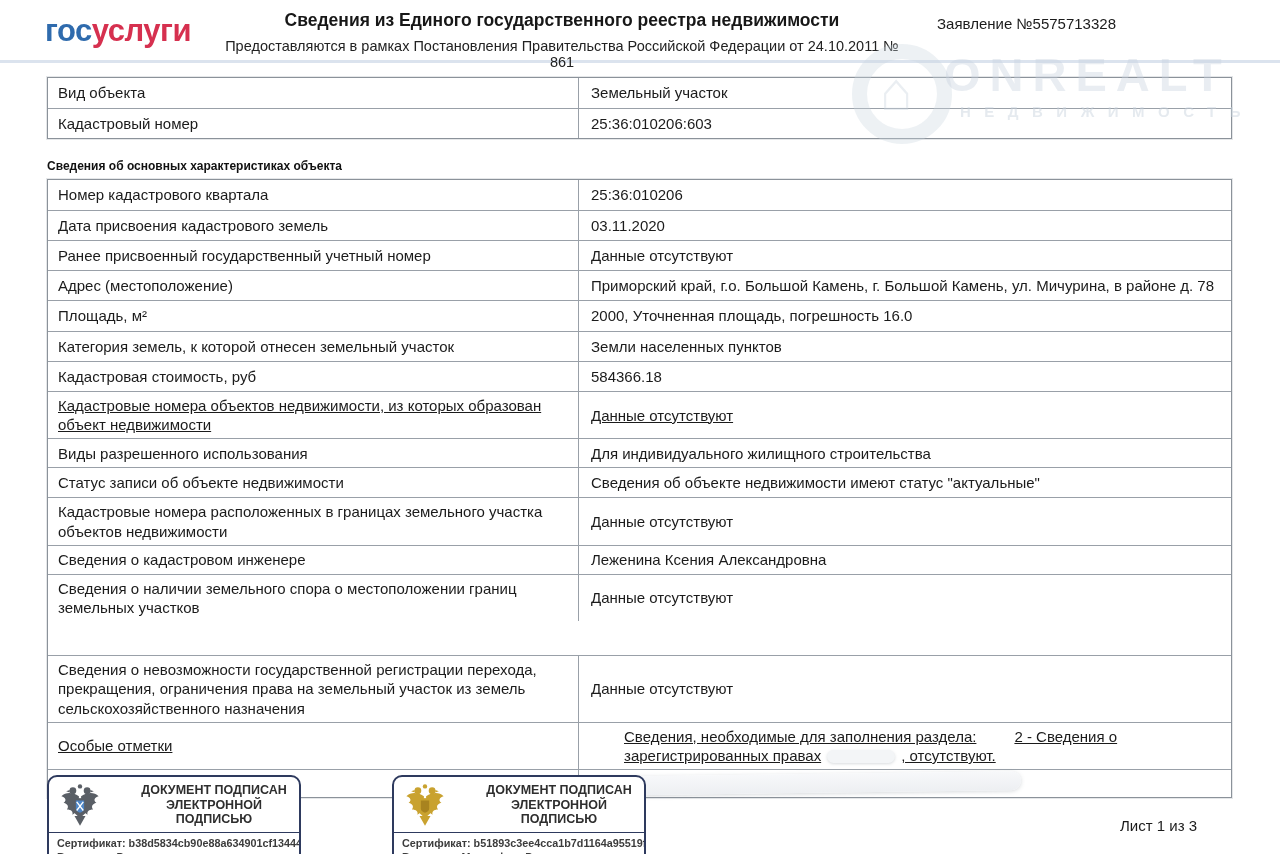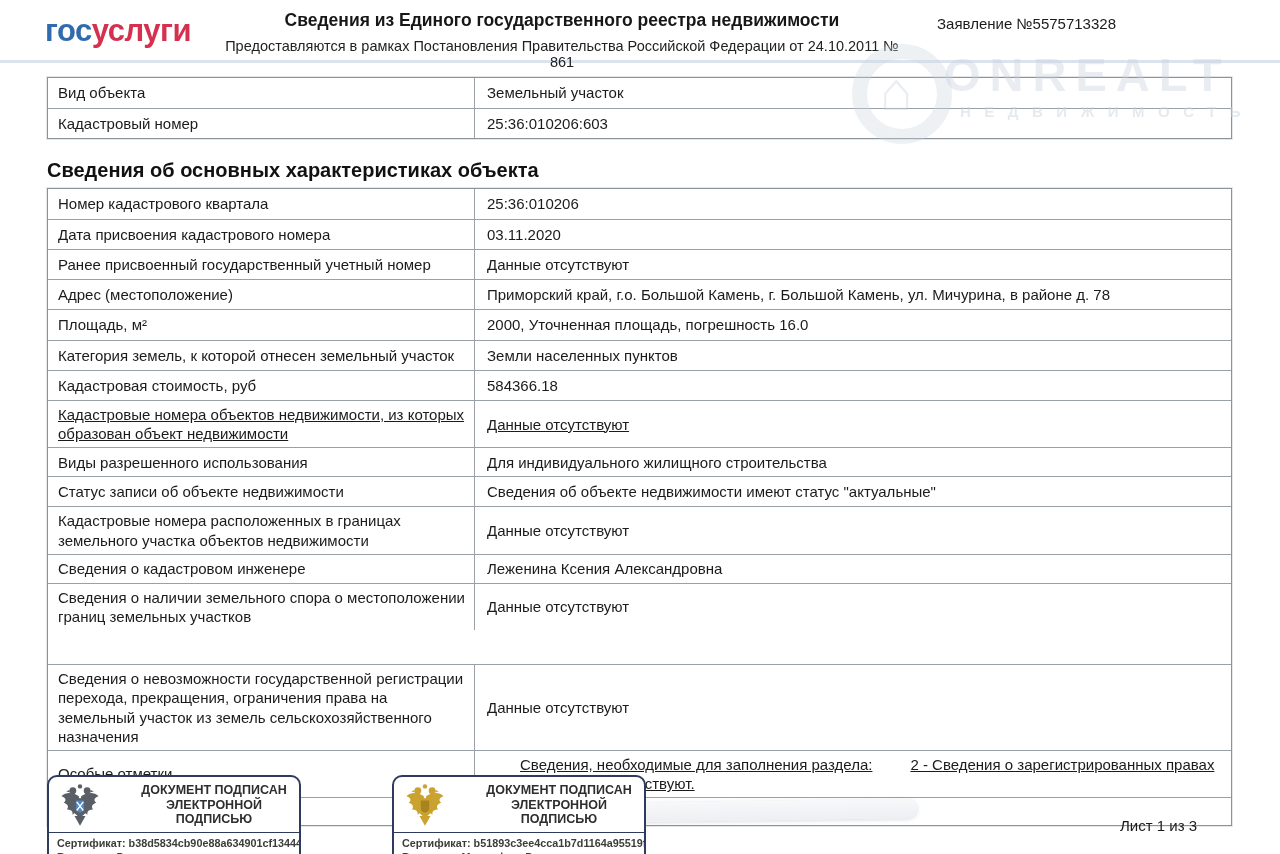--- a/index.html
+++ b/index.html
@@ -24,26 +24,26 @@
   .wm-house { position:absolute; left:32px; top:20px; font-size:54px; color:rgba(203,213,223,0.40); }
   .wm-brand { position:absolute; left:96px; top:7px; font-size:47px; font-weight:700; letter-spacing:9px; color:rgba(201,211,222,0.40); }
   .wm-sub { position:absolute; left:112px; top:63px; font-size:15px; font-weight:700; letter-spacing:13.5px; color:rgba(201,211,222,0.48); }
 
   
   .tbl { position:relative; margin-left:47px; width:1185px; border:1px solid #8b929a; box-shadow:0 0 0 1px rgba(150,158,166,0.25); background:#fff; z-index:1; }
   .tbl-object { margin-top:77px; }
   .tbl-main { margin-top:6px; }
   .row { display:flex; border-top:1px solid #99a0a8; }
   .row:first-child { border-top:none; }
-  .cell-label { width:427px; border-right:1px solid #99a0a8; padding:4px 6px 4px 10px; display:flex; align-items:center; font-size:15px; line-height:1.28; }
+  .cell-label { width:531px; border-right:1px solid #99a0a8; padding:4px 6px 4px 10px; display:flex; align-items:center; font-size:15px; line-height:1.28; }
   .cell-value { flex:1; padding:4px 8px 4px 12px; display:flex; align-items:center; font-size:15px; line-height:1.28; }
   .h30 { min-height:30px; } .h31 { min-height:31px; } .h29 { min-height:29px; }
   .h41 { min-height:41px; } .h43 { min-height:43px;text-decoration:underline; } .h57 { min-height:57px;margin-top:34px; } .h27 { min-height:27px; }
 
-  .section-title { margin:20px 0 0 47px; font-size:20px; font-weight:700; color:#111; }
+  .section-title { margin:20px 0 0 47px; font-size:12px; font-weight:700; color:#111; }
 
   .gap-40 { display:inline-block; width:38px; }
   .redact-sm { display:inline-block; width:68px; height:13px; margin:0 6px; border-radius:7px; background:#f3f5f7; box-shadow:0 1px 3px rgba(120,130,140,0.28); vertical-align:middle; }
   .redact-lg { display:inline-block; width:430px; height:19px; border-radius:10px; background:linear-gradient(#f7f8fa,#edeff2); box-shadow:0 1px 4px rgba(120,130,140,0.30); transform:rotate(-0.8deg); }
   .wrapval { display:block;margin-left:33px; }
 
   
   .stamp { position:absolute; top:775px; width:254px; height:96px; border:2.5px solid #2e3a5e; border-radius:10px; background:#fff; overflow:hidden; z-index:3; }
   .stamp-1 { left:47px; }
   .stamp-2 { left:392px; }
@@ -91,21 +91,21 @@
   </div>
 
   <div class="section-title">Сведения об основных характеристиках объекта</div>
 
   <div class="tbl tbl-main">
     <div class="row h30">
       <div class="cell-label">Номер кадастрового квартала</div>
       <div class="cell-value">25:36:010206</div>
     </div>
     <div class="row h30">
-      <div class="cell-label">Дата присвоения кадастрового номера</div>
+      <div class="cell-label">Дата присвоения кадастрового земель</div>
       <div class="cell-value">03.11.2020</div>
     </div>
     <div class="row h30">
       <div class="cell-label">Ранее присвоенный государственный учетный номер</div>
       <div class="cell-value">Данные отсутствуют</div>
     </div>
     <div class="row h30">
       <div class="cell-label">Адрес (местоположение)</div>
       <div class="cell-value">Приморский край, г.о. Большой Камень, г. Большой Камень, ул. Мичурина, в районе д. 78</div>
     </div>

